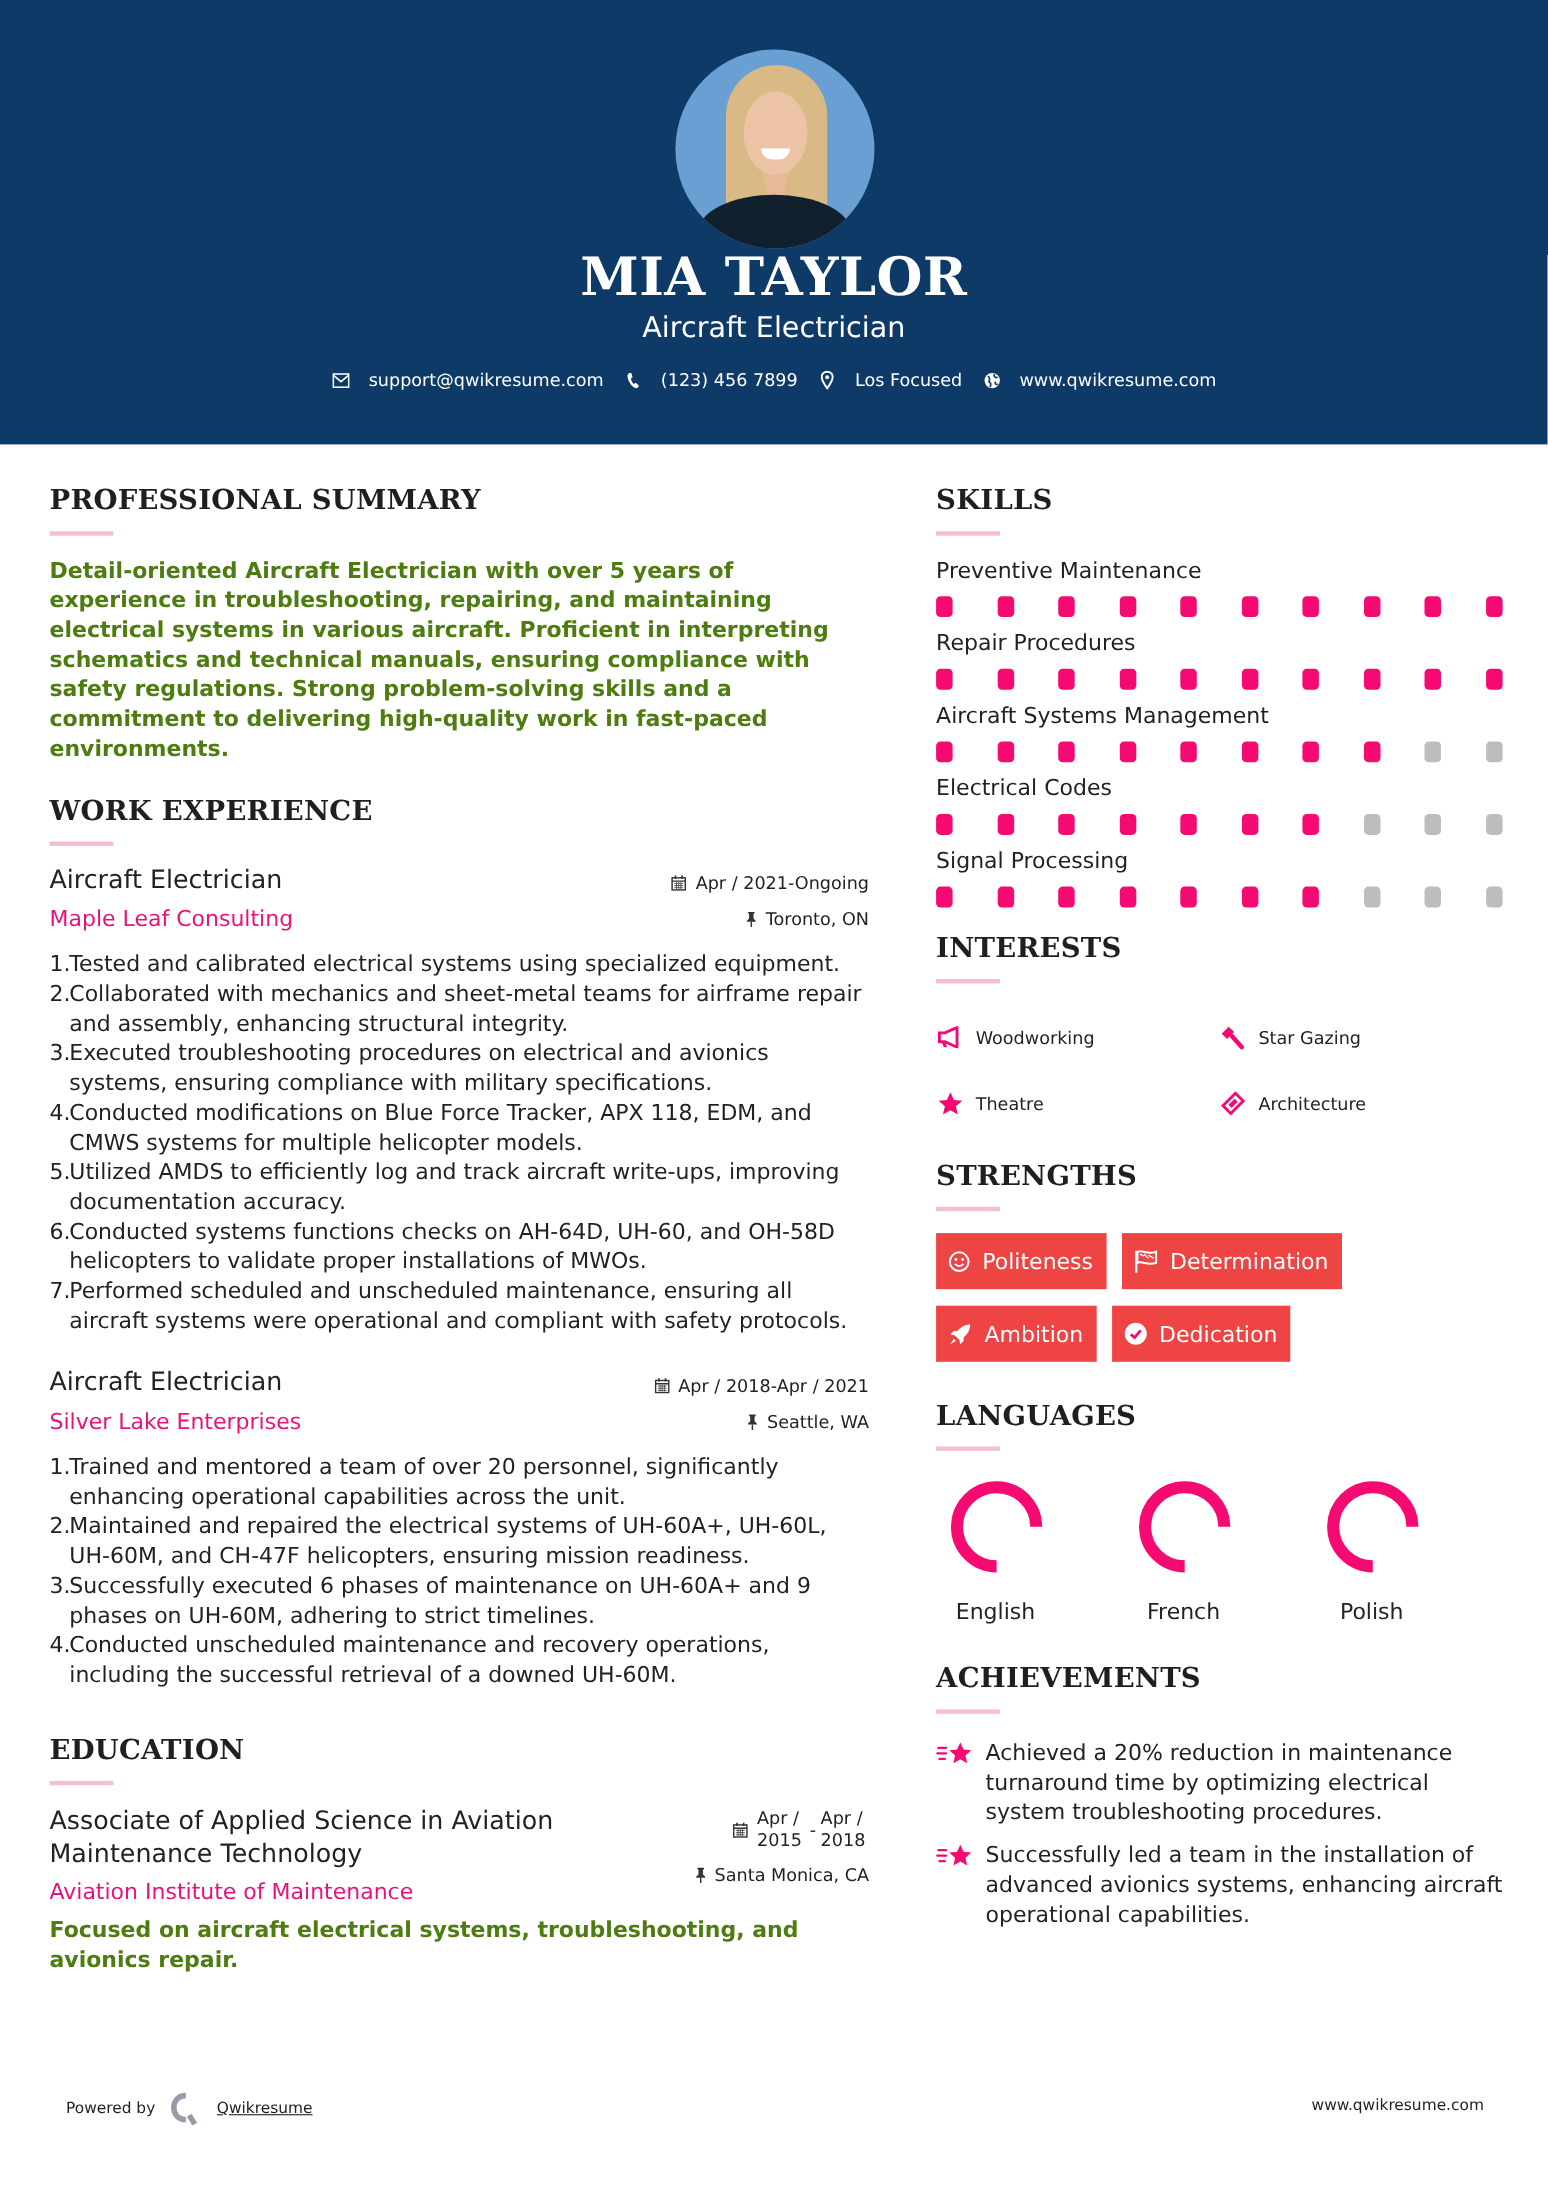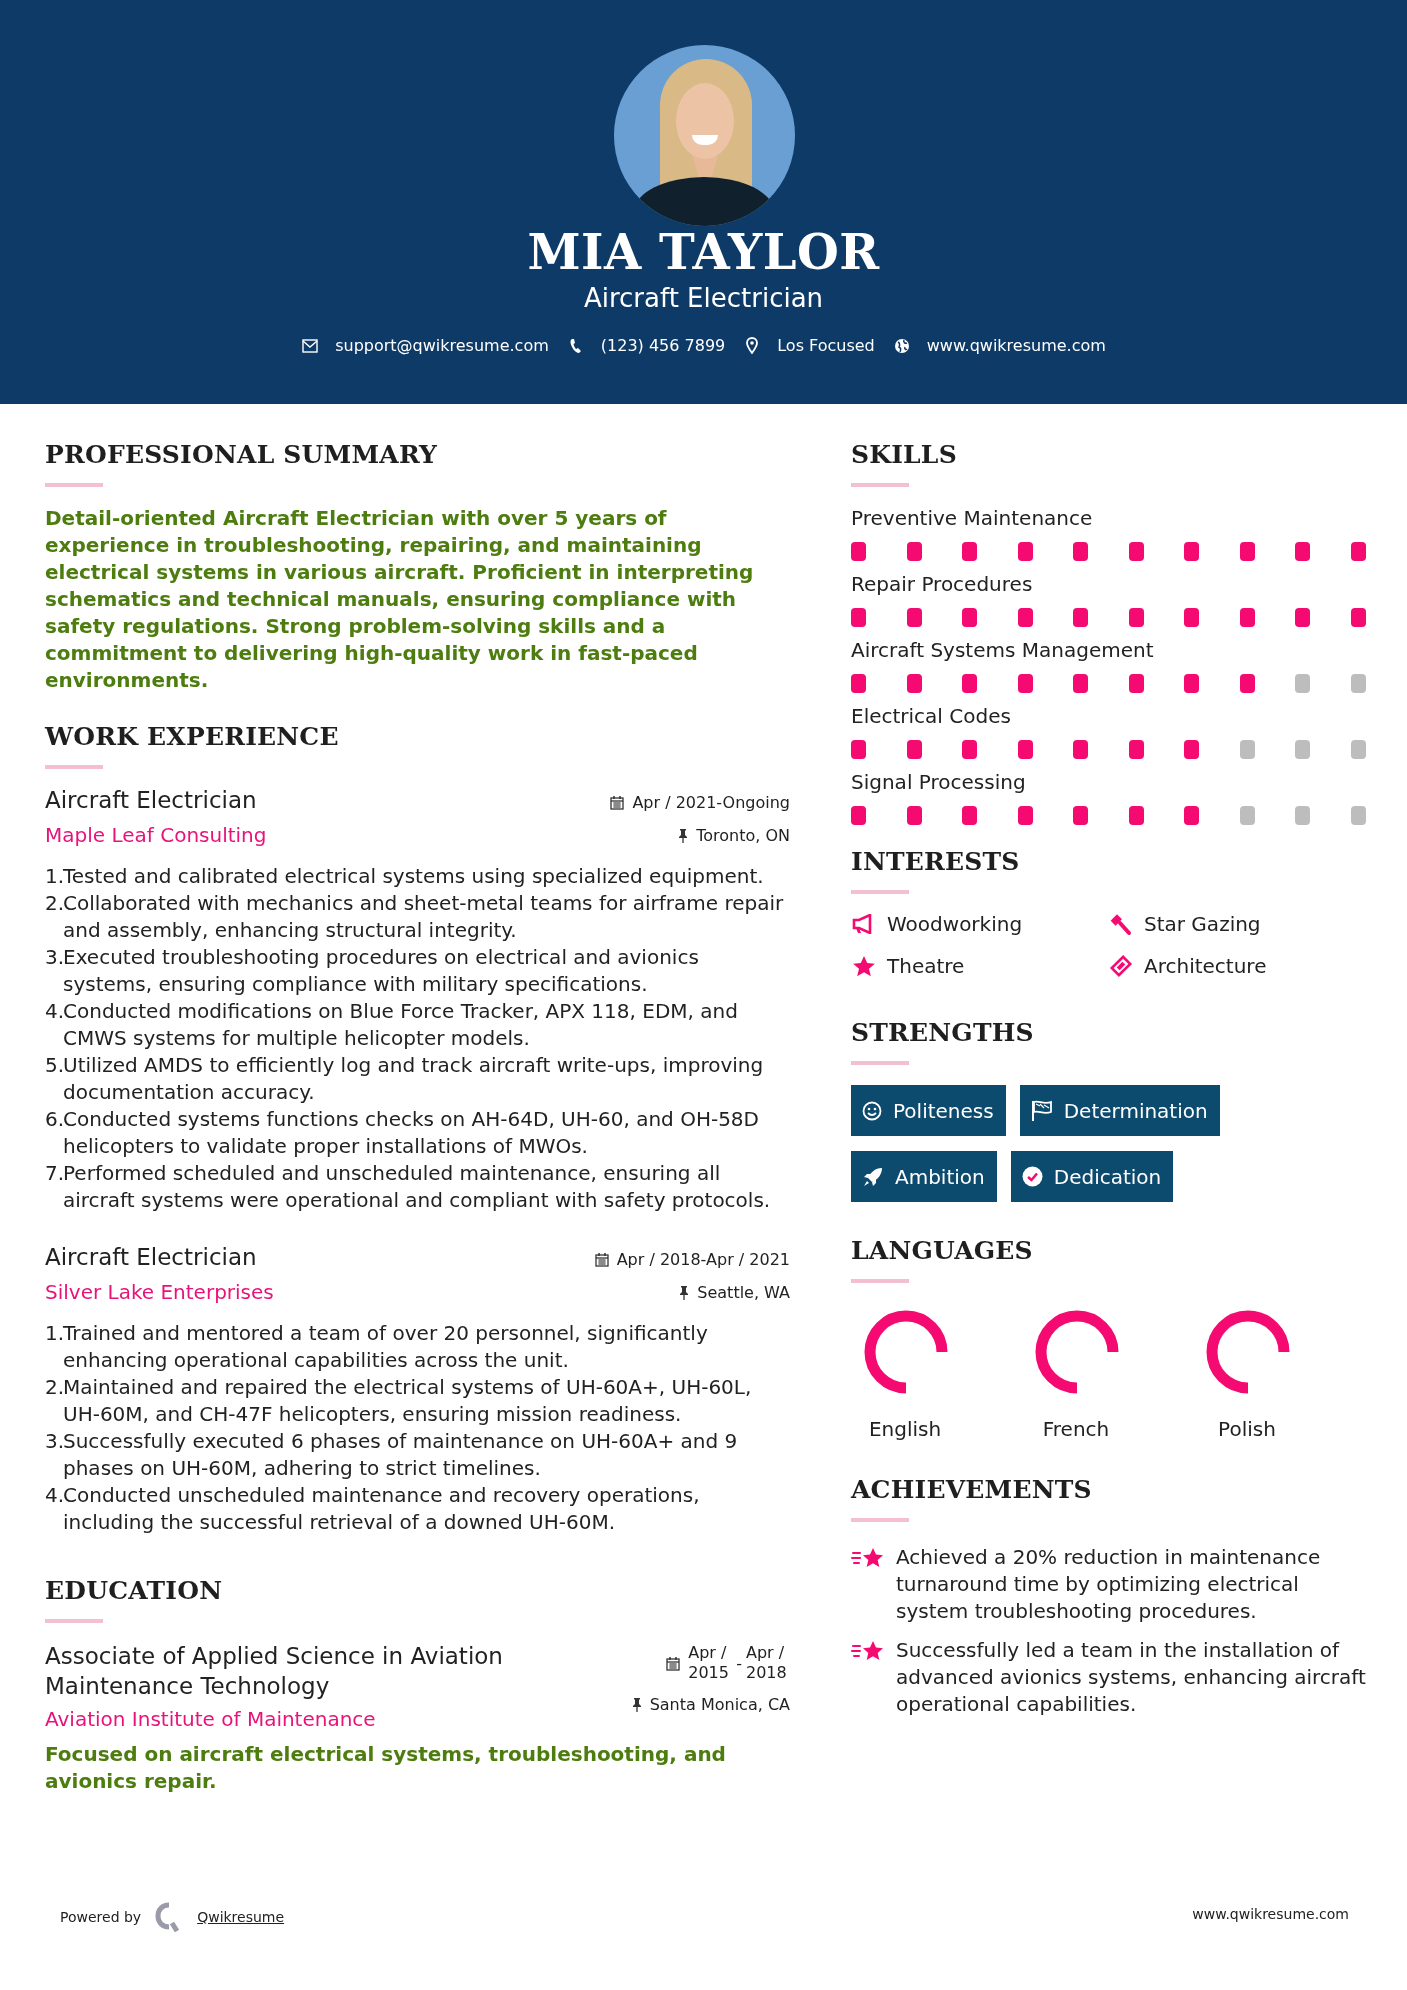--- a/index.html
+++ b/index.html
@@ -41,25 +41,25 @@
   ol.bullets li .num { position: absolute; left: 0; top: 0; }
 
   
   .skill { margin-bottom: 10px; }
   .skill-name { font-size: 20px; color: #222; line-height: 27px; }
   .dots { display: flex; margin-top: 10px; height: 19px; }
   .dot { width: 15px; height: 19px; border-radius: 4px; margin-right: 40.5px; background: #bdbdbd; }
   .dot.on { background: #F50A72; }
 
   .interests { display: grid; grid-template-columns: 257px 250px; row-gap: 18px; }
-  .interest { display: flex; align-items: center; font-size: 20px; color: #222; }
+  .interest { display: flex; align-items: center; font-size: 16px; color: #222; margin-top: 20px; }
   .interest .ic { width: 26px; height: 22px; margin-right: 10px; display: inline-flex; align-items: center; justify-content: center; }
 
   .strengths { display: flex; flex-wrap: wrap; gap: 15px 14px; width: 470px; }
-  .badge { background: #0c4a6e; color: #fff; font-size: 20px; height: 51px; padding: 0 12px 0 11px; display: flex; align-items: center; }
+  .badge { background: #ef4444; color: #fff; font-size: 20px; height: 51px; padding: 0 12px 0 11px; display: flex; align-items: center; }
   .badge .ic { margin-right: 11px; display: inline-flex; align-items: center; }
 
   .langs { display: flex; }
   .lang { width: 171px; display: flex; flex-direction: column; align-items: flex-start; justify-content: space-between; }
   .lang svg { margin-left: 8px; }
   .lang-name { font-size: 20px; color: #222; margin-top: 18px; width: 112px; text-align: center; margin-left: -2px; }
 
   .ach { display: flex; align-items: flex-start; margin-bottom: 12px; }
   .ach .ic { width: 35px; height: 30px; margin-right: 10px; flex: none; }
   .ach-text { font-size: 20px; line-height: 27px; color: #222; }

